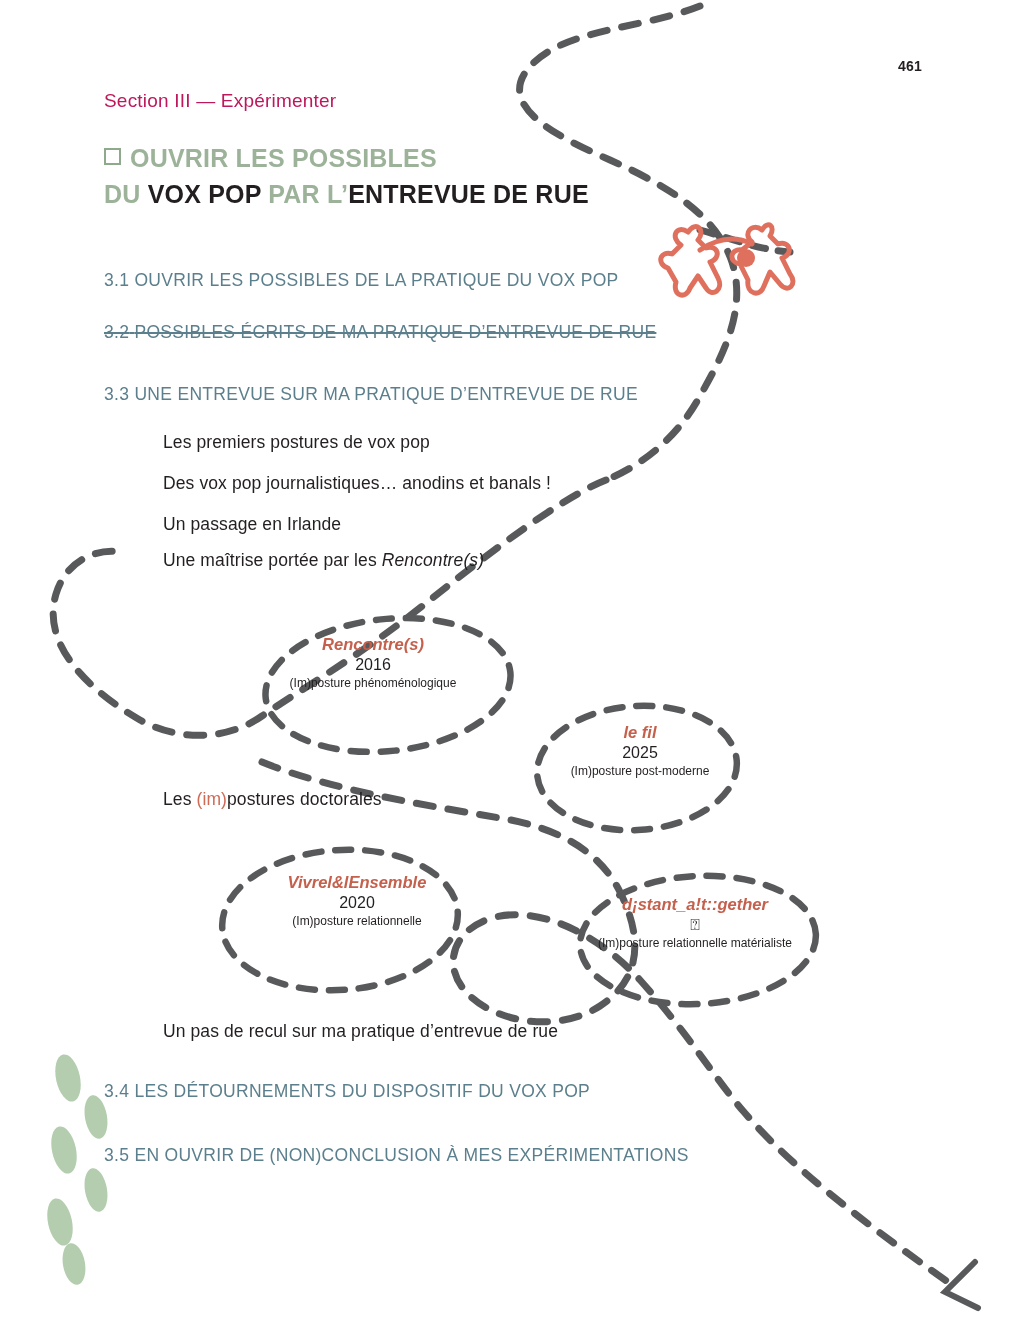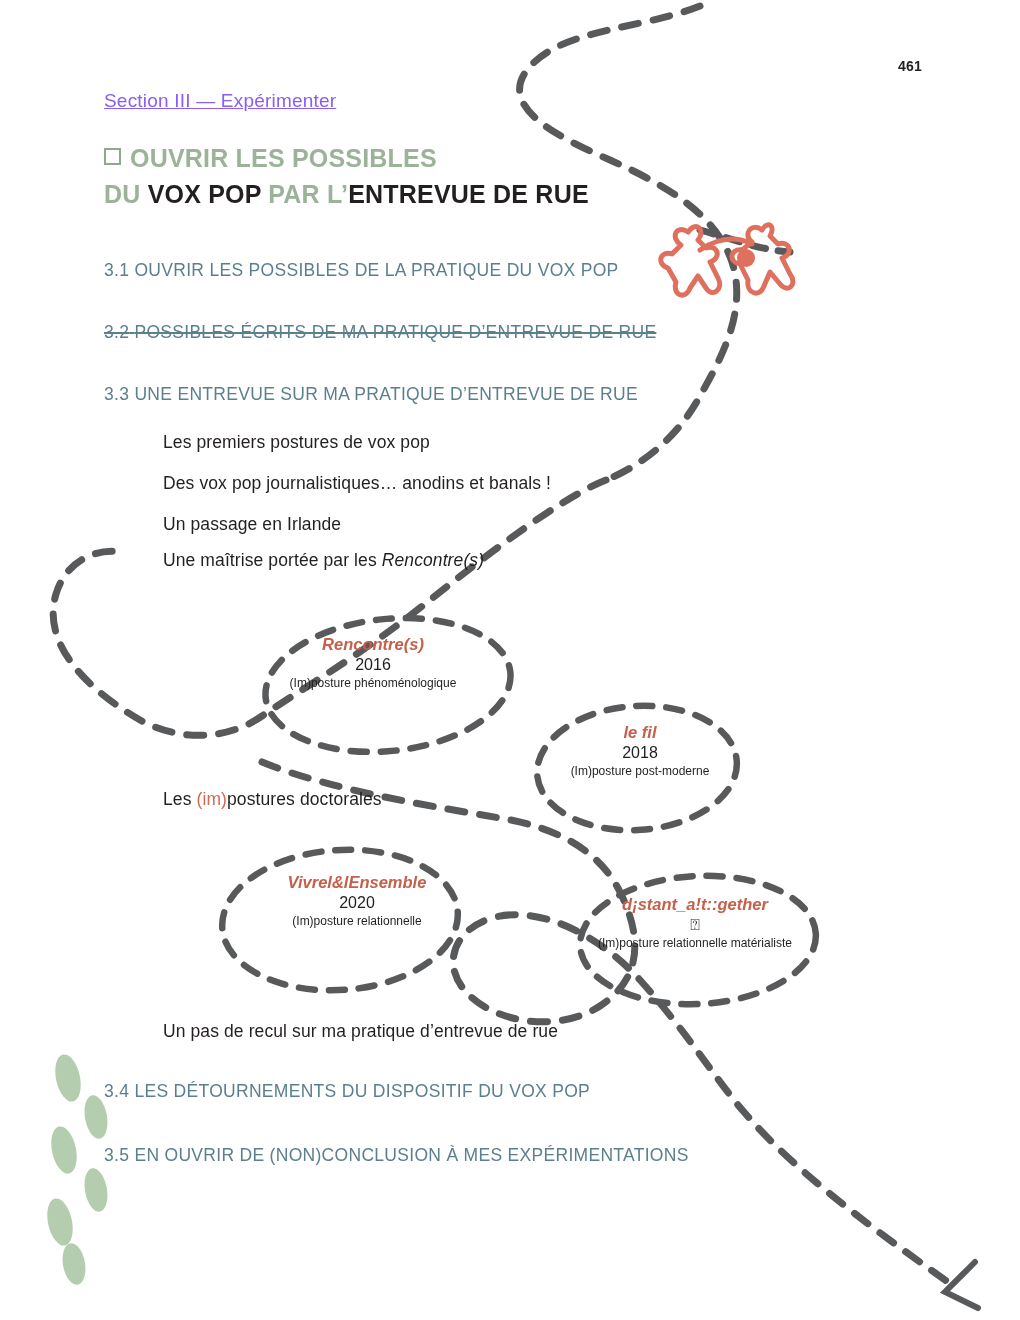--- a/index.html
+++ b/index.html
@@ -37,23 +37,22 @@
     font-weight: bold;
     color: #231f20;
     letter-spacing: .2px;
   }
   
   .section-label {
     position: absolute;
     left: 104px;
     top: 90px;
     font-size: 19px;
-    color: #8b5cf6;
+    color: #be185d;
     letter-spacing: .2px;
-    text-decoration: underline;
   }
   
   .chapter-title {
     position: absolute;
     left: 104px;
     top: 140px;
     font-size: 25px;
     font-weight: bold;
     line-height: 1.45;
     letter-spacing: .2px;
@@ -74,21 +73,21 @@
   .heading {
     position: absolute;
     left: 104px;
     font-size: 17.5px;
     color: #5b7f8c;
     letter-spacing: .3px;
     white-space: nowrap;
   }
   .heading .num { color: #5b7f8c; }
   .heading.strike { text-decoration: line-through; text-decoration-thickness: 1.5px; }
-  .h31 { top: 260px; text-align: center; }
+  .h31 { top: 270px; text-align: center; }
   .h32 { top: 322px; }
   .h33 { top: 384px; }
   .h34 { top: 1081px; }
   .h35 { top: 1145px; }
   
   .subentry {
     position: absolute;
     left: 163px;
     font-size: 17.5px;
     color: #231f20;
@@ -246,21 +245,21 @@
   <div class="subentry s6">Un pas de recul sur ma pratique d’entrevue de rue</div>
 
   <div class="bubble b1">
     <div class="b-title">Rencontre(s)</div>
     <div class="b-year">2016</div>
     <div class="b-sub">(Im)posture phénoménologique</div>
   </div>
 
   <div class="bubble b2">
     <div class="b-title">le fil</div>
-    <div class="b-year">2018</div>
+    <div class="b-year">2025</div>
     <div class="b-sub">(Im)posture post-moderne</div>
   </div>
 
   <div class="bubble b3">
     <div class="b-title">Vivrel&amp;lEnsemble</div>
     <div class="b-year">2020</div>
     <div class="b-sub">(Im)posture relationnelle</div>
   </div>
 
   <div class="bubble b4">

